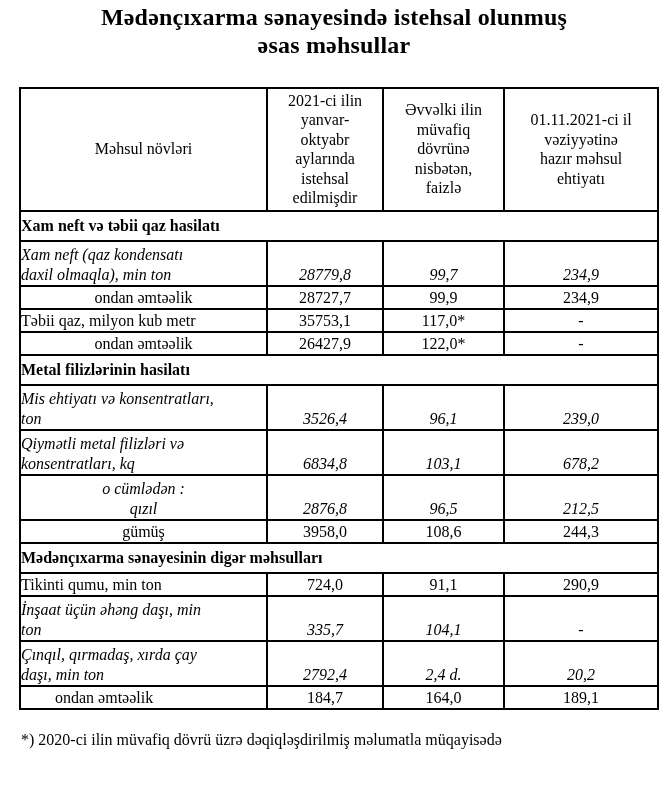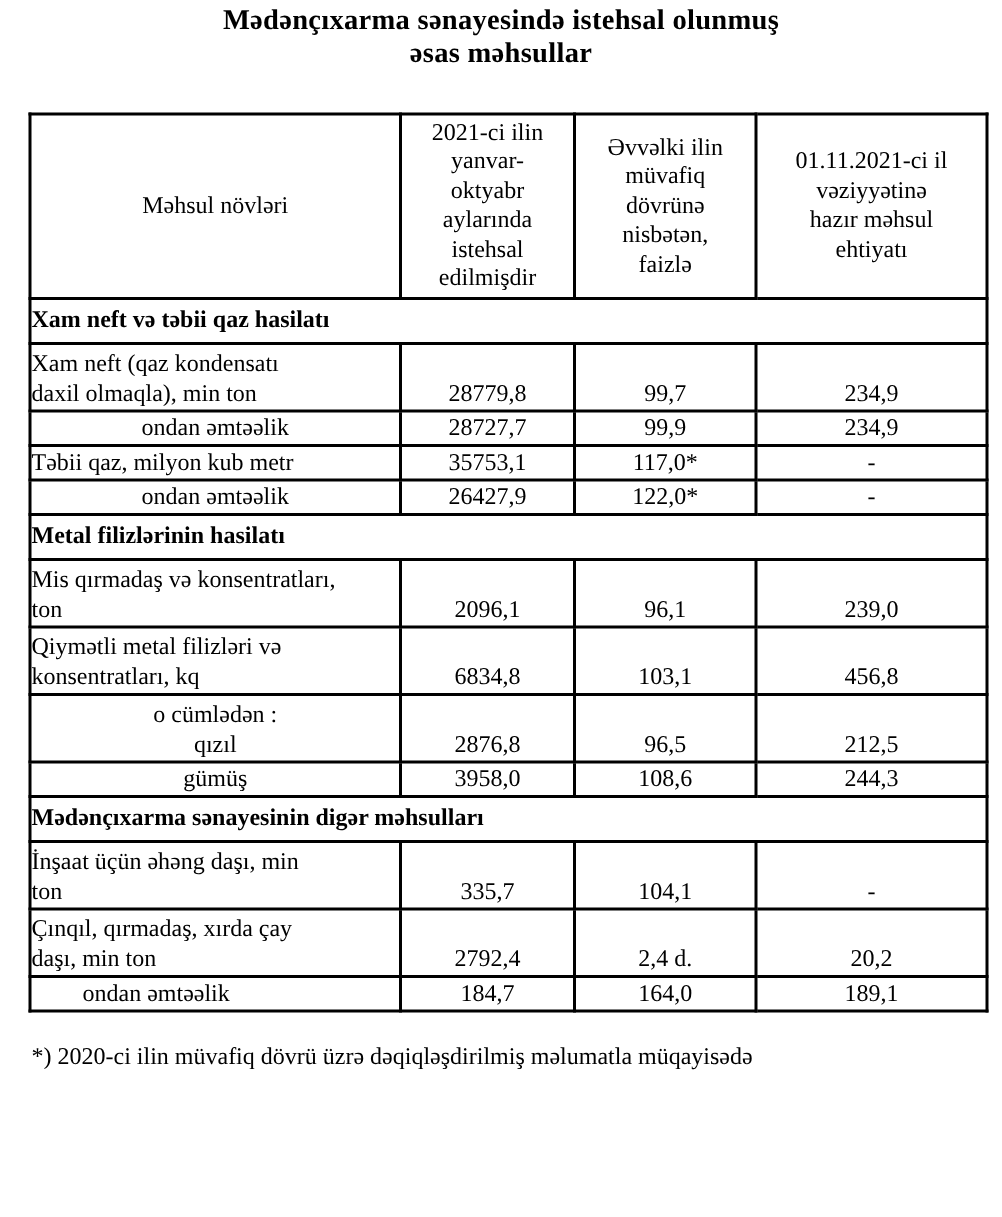--- a/index.html
+++ b/index.html
@@ -12,21 +12,21 @@
   .page {
     position: relative;
     width: 668px;
     height: 811px;
     background: #ffffff;
     overflow: hidden;
   }
   .doc-title {
     margin: 3px 0 0 0;
     text-align: center;
-    font-size: 19px;
+    font-size: 24px;
     font-weight: bold;
     line-height: 1.18;
     letter-spacing: 0.2px;
   }
   table.products {
     border-collapse: collapse;
     table-layout: fixed;
     margin: 27px 0 0 19px;
     width: 638px;
   }
@@ -50,21 +50,21 @@
   
   tr.rsec { height: 30px; }
   td.sec {
     font-weight: bold;
     text-align: left;
     vertical-align: middle;
     padding: 1px 4px 1px 6px;
   }
   
   tr.rh1  { height: 23px; }
-  tr.rh2  { height: 45px; }
+  tr.rh2  { height: 45px; font-style: italic; }
   tr.rbent{ height: 36px; }
   td.label {
     text-align: left;
     vertical-align: bottom;
     white-space: pre-line;
     padding: 1px 4px 2px 6px;
   }
   td.label.c   { text-align: center; padding-left: 2px; padding-right: 2px; }
   td.label.ind { padding-left: 34px; }
   td.num {
@@ -139,50 +139,56 @@
       <td class="label c">ondan əmtəəlik</td>
       <td class="num">26427,9</td>
       <td class="num">122,0*</td>
       <td class="num">-</td>
     </tr>
 
     <tr class="rsec">
       <td class="sec" colspan="4">Metal filizlərinin hasilatı</td>
     </tr>
     <tr class="rh2">
-      <td class="label">Mis qırmadaş və konsentratları,
+      <td class="label">Mis ehtiyatı və konsentratları,
 ton</td>
-      <td class="num">2096,1</td>
+      <td class="num">3526,4</td>
       <td class="num">96,1</td>
       <td class="num">239,0</td>
     </tr>
     <tr class="rh2">
       <td class="label">Qiymətli metal filizləri və
 konsentratları, kq</td>
       <td class="num">6834,8</td>
       <td class="num">103,1</td>
-      <td class="num">456,8</td>
+      <td class="num">678,2</td>
     </tr>
     <tr class="rh2">
       <td class="label c">o cümlədən :
 qızıl</td>
       <td class="num">2876,8</td>
       <td class="num">96,5</td>
       <td class="num">212,5</td>
     </tr>
     <tr class="rh1">
       <td class="label c">gümüş</td>
       <td class="num">3958,0</td>
       <td class="num">108,6</td>
       <td class="num">244,3</td>
     </tr>
 
     <tr class="rsec">
       <td class="sec" colspan="4">Mədənçıxarma sənayesinin digər məhsulları</td>
     </tr>
+    <tr class="rh1">
+      <td class="label">Tikinti qumu, min ton</td>
+      <td class="num">724,0</td>
+      <td class="num">91,1</td>
+      <td class="num">290,9</td>
+    </tr>
     <tr class="rh2">
       <td class="label">İnşaat üçün əhəng daşı, min
 ton</td>
       <td class="num">335,7</td>
       <td class="num">104,1</td>
       <td class="num">-</td>
     </tr>
     <tr class="rh2">
       <td class="label">Çınqıl, qırmadaş, xırda çay
 daşı, min ton</td>

